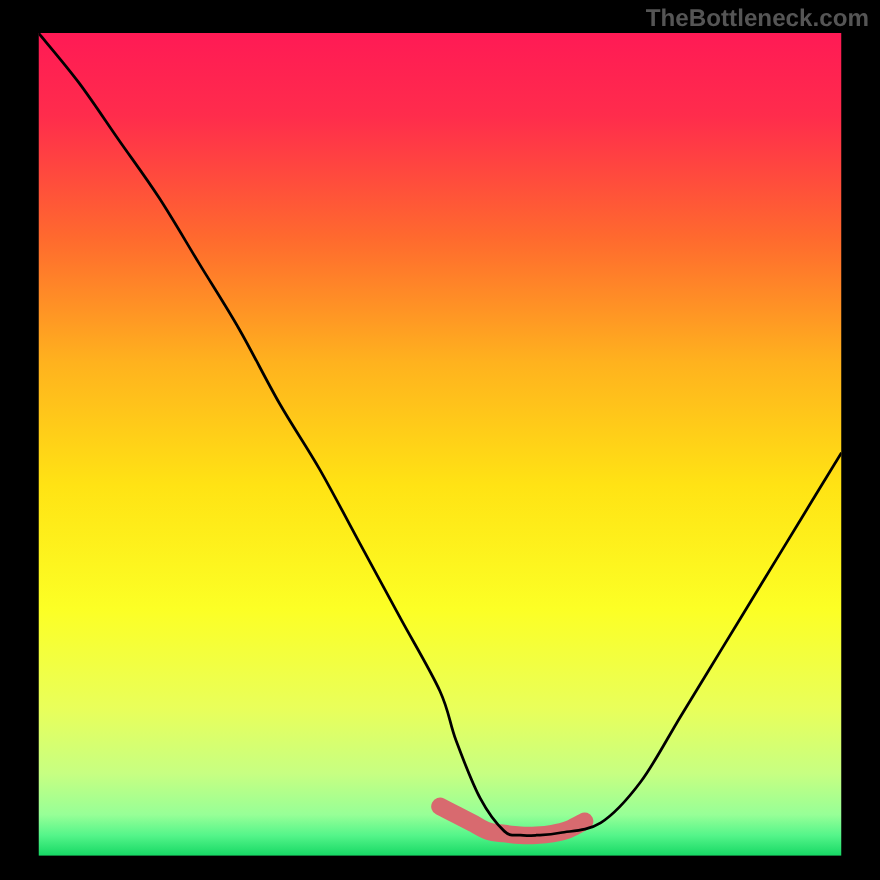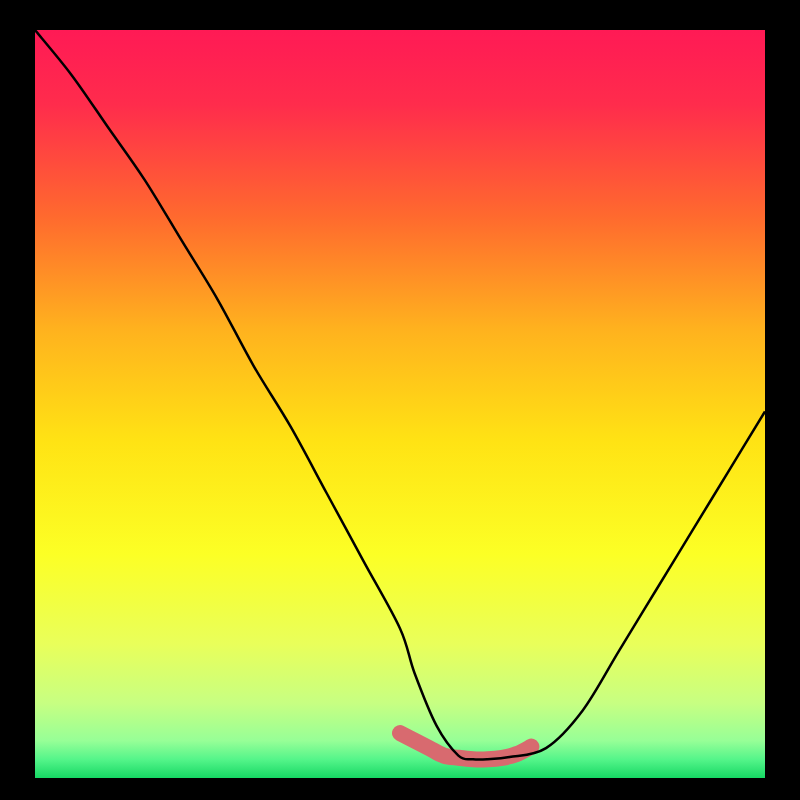--- a/index.html
+++ b/index.html
@@ -39,20 +39,21 @@
   }
   .curve-layer, .highlight-layer {
     position: absolute;
     left: 0; top: 0; width: 100%; height: 100%;
   }
 </style>
 </head>
 <body>
 
 <div class="frame">
+  <div class="watermark">TheBottleneck.com</div>
 
   <div class="plot">
     <svg class="gradient" viewBox="0 0 730 748" preserveAspectRatio="none">
       <defs>
         <linearGradient id="bg-grad" x1="0" y1="0" x2="0" y2="1">
             <stop offset="0%" stop-color="#ff1a55"></stop>
             <stop offset="10%" stop-color="#ff2c4c"></stop>
             <stop offset="25%" stop-color="#ff6a2e"></stop>
             <stop offset="40%" stop-color="#ffb21e"></stop>
             <stop offset="55.00000000000001%" stop-color="#ffe314"></stop>

